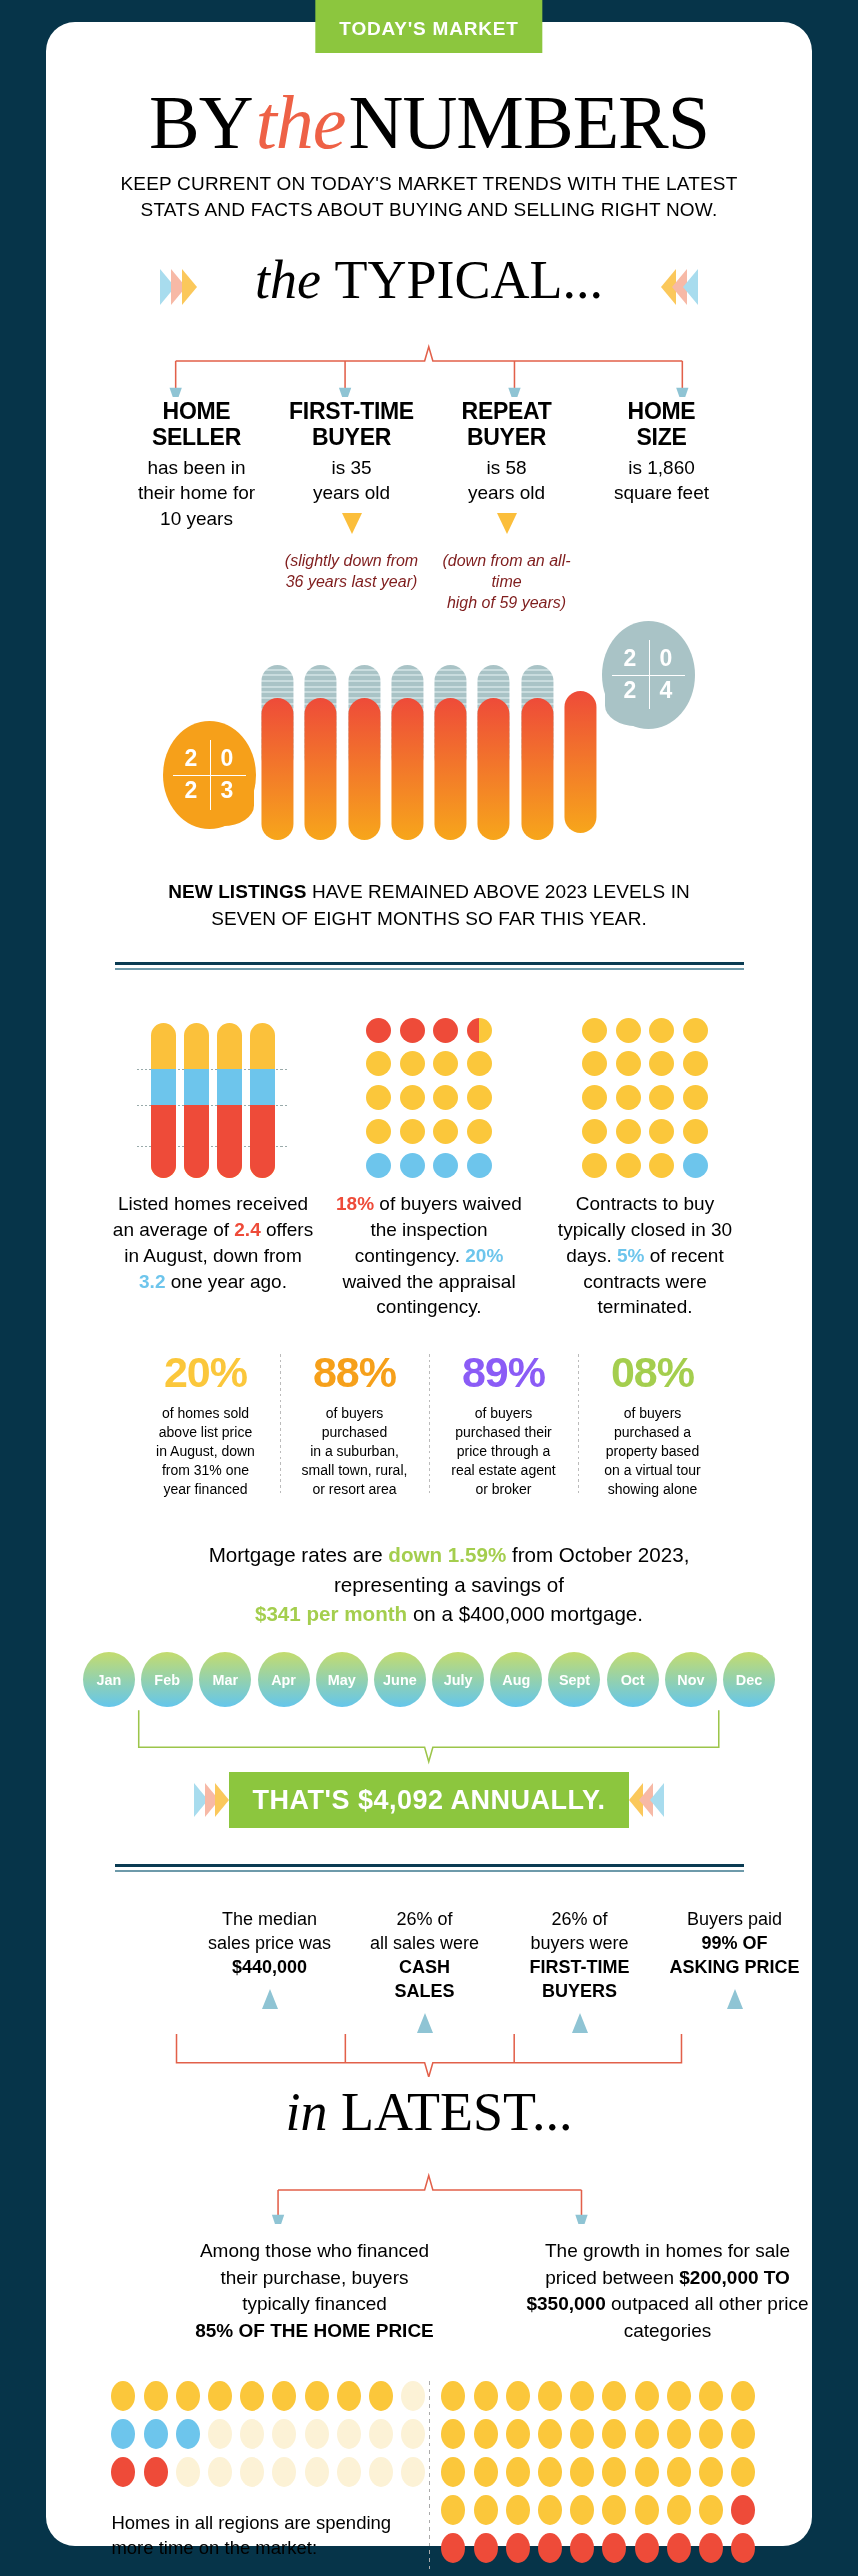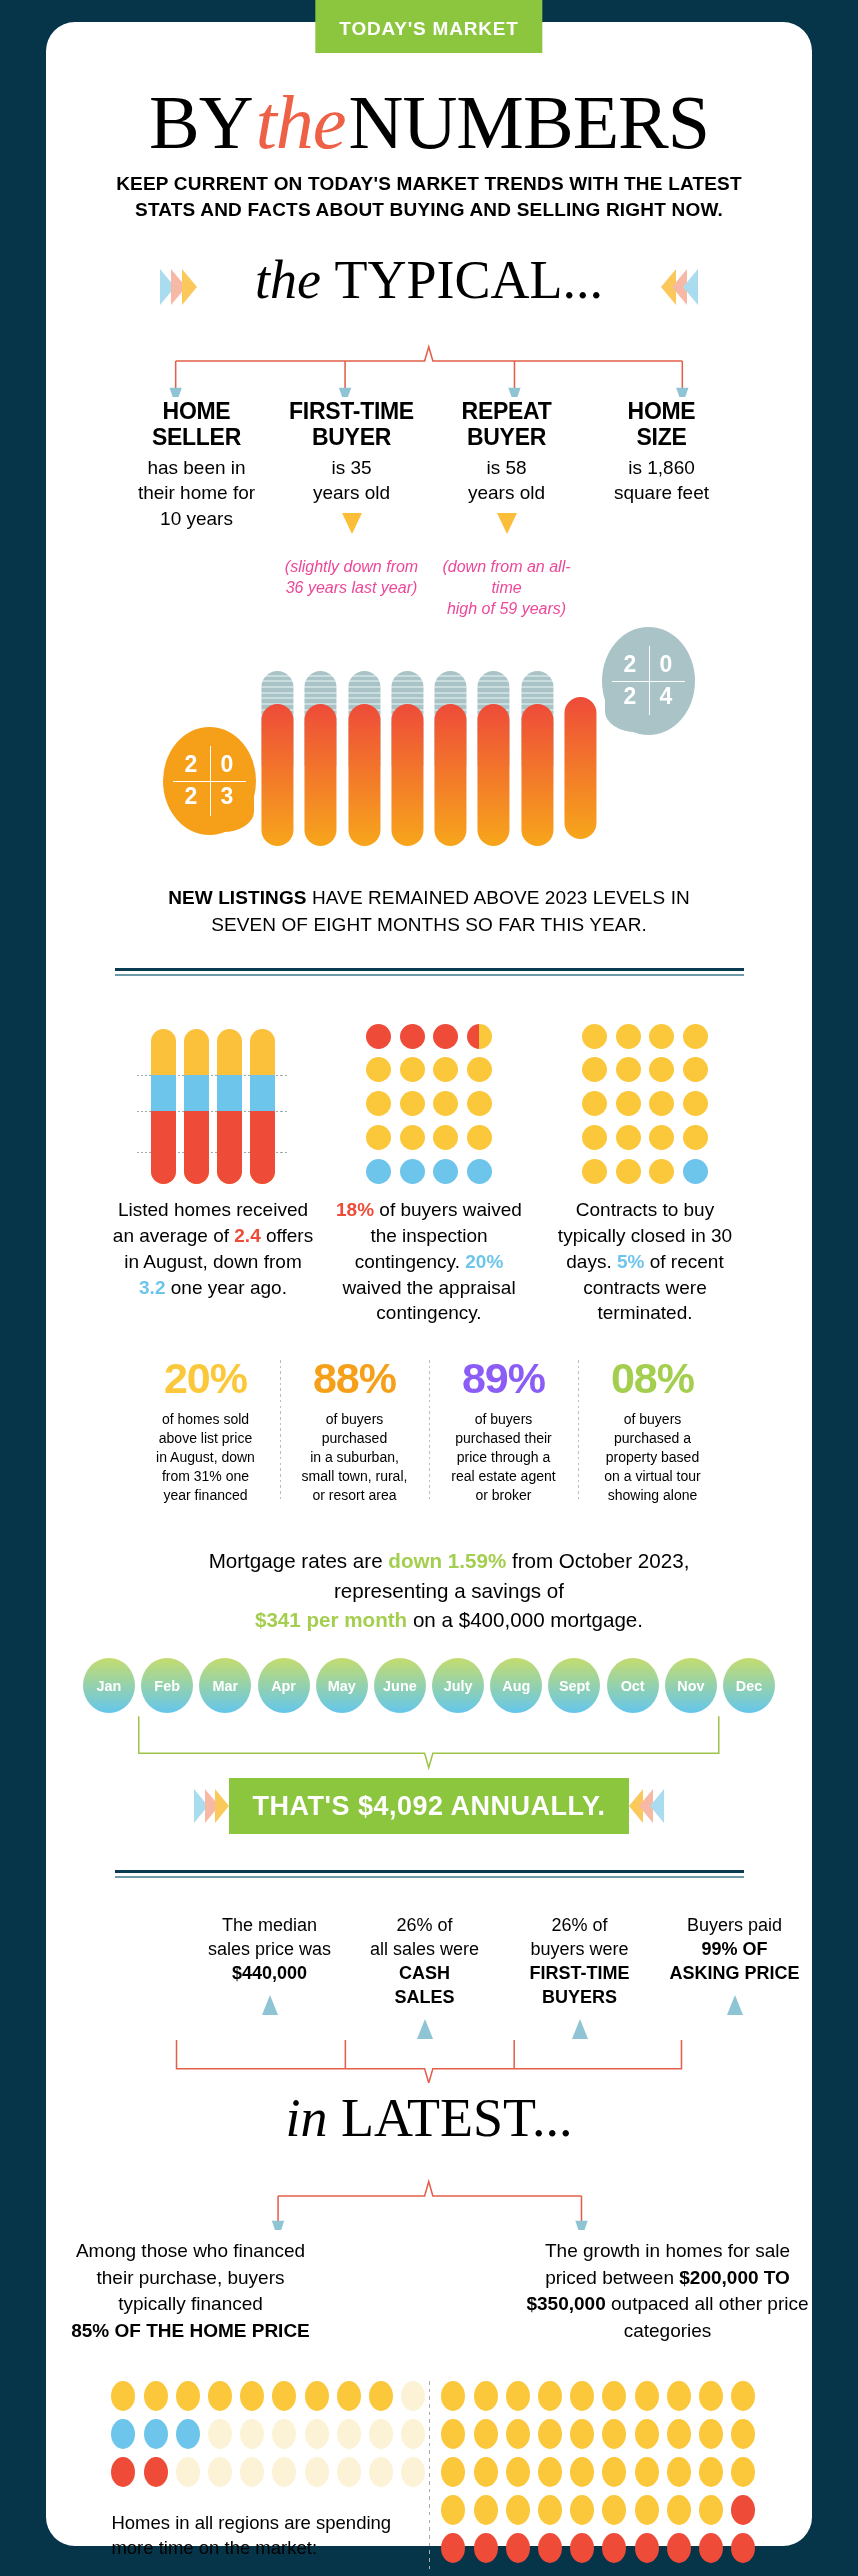--- a/index.html
+++ b/index.html
@@ -46,21 +46,21 @@
   .headline {
     text-align:center; margin-top:62px;
     font-family:"Liberation Serif", serif;
     font-size:76px; line-height:1; letter-spacing:-1px;
     white-space:nowrap;
   }
   .headline .the { font-style:italic; color:#EE6146; padding:0 3.1px; }
   .subhead {
     text-align:center; margin:11.3px auto 0 auto; width:649px;
     font-size:19px; line-height:1.38; letter-spacing:0.2px;
-    font-weight:700;
+    font-weight:400;
   }
 
   
   .script-row { position:relative; text-align:center; margin-top:30px; height:67px;}
   .script-title {
     display:inline-block; position:relative;
     font-family:"Liberation Serif", serif; font-size:54px; line-height:1;
     white-space:nowrap; padding:0 10.3px 4.1px 10.3px;
   }
   .script-title em { font-style:italic; }
@@ -80,21 +80,21 @@
   .bracket { position:relative; height:77px; }
   .bracket svg { position:absolute; left:0; top:0; }
 
   
   .cols4 { display:flex; justify-content:center; gap:0; margin-top:2.1px; }
   .cols4 .col { width:155px; text-align:center; }
   .colhead { font-weight:bold; font-size:23px; line-height:1.1; letter-spacing:-0.3px;}
   .colbody { font-size:19px; line-height:1.33; margin-top:5.2px;}
   .down-arrow { width:0;height:0;margin:7.2px auto 0 auto;
     border-left:10.3px solid transparent;border-right:10.3px solid transparent;border-top:21.6px solid #FBBE3B;}
-  .note { font-style:italic; font-size:16px; line-height:1.3; color:#ec4899; margin-top:23px; }
+  .note { font-style:italic; font-size:16px; line-height:1.3; color:#7f1d1d; margin-top:17px; }
 
   
   .barwrap { position:relative; height:222px; margin-top:20.6px; }
   .bubble {
     position:absolute; width:93px; height:108px; border-radius:50%;
     display:flex; align-items:center; justify-content:center;
   }
   .bubble .yr { position:relative; width:58px; height:61px; }
   .bubble .yr span { position:absolute; color:#fff; font-weight:bold; font-size:23px; }
   .bubble .yr .a{left:4.1px;top:1px}.bubble .yr .b{right:5.2px;top:1px}
@@ -173,21 +173,21 @@
   .achev.right .c{border-right:14.4px solid;margin-right:-3.1px}
 
   
   .aug4 { display:flex; justify-content:flex-end; margin-top:36px;}
   .aug4 .col{width:155px;text-align:center;font-size:18px;line-height:1.33;}
   .aug4 .col b{font-weight:bold;}
   .up-arrow{width:0;height:0;margin:9.3px auto 0 auto;
     border-left:8.2px solid transparent;border-right:8.2px solid transparent;border-bottom:20.6px solid #8FC4D4;}
 
   
-  .aug2 { display:flex; justify-content:space-between; gap:40px; margin-top:8px; }
+  .aug2 { display:flex; justify-content:flex-end; gap:64px; margin-top:14px; }
   .aug2 .col{width:289px;text-align:center;font-size:19px;line-height:1.4;}
   .aug2 .col b{font-weight:bold;}
 
   
   .bottom { display:flex; justify-content:center; margin-top:36px; position:relative; }
   .bcol { width:330px; padding:0 12.4px; }
   .bcol.right::before{content:"";position:absolute;left:50%;top:0;bottom:0;width:1px;
      background:repeating-linear-gradient(to bottom,#aaa 0 3.6px,transparent 3.6px 7.7px);}
   .bdots { display:grid; gap:8.2px; }
   .bd { width:24px; height:30px; border-radius:50%; }

